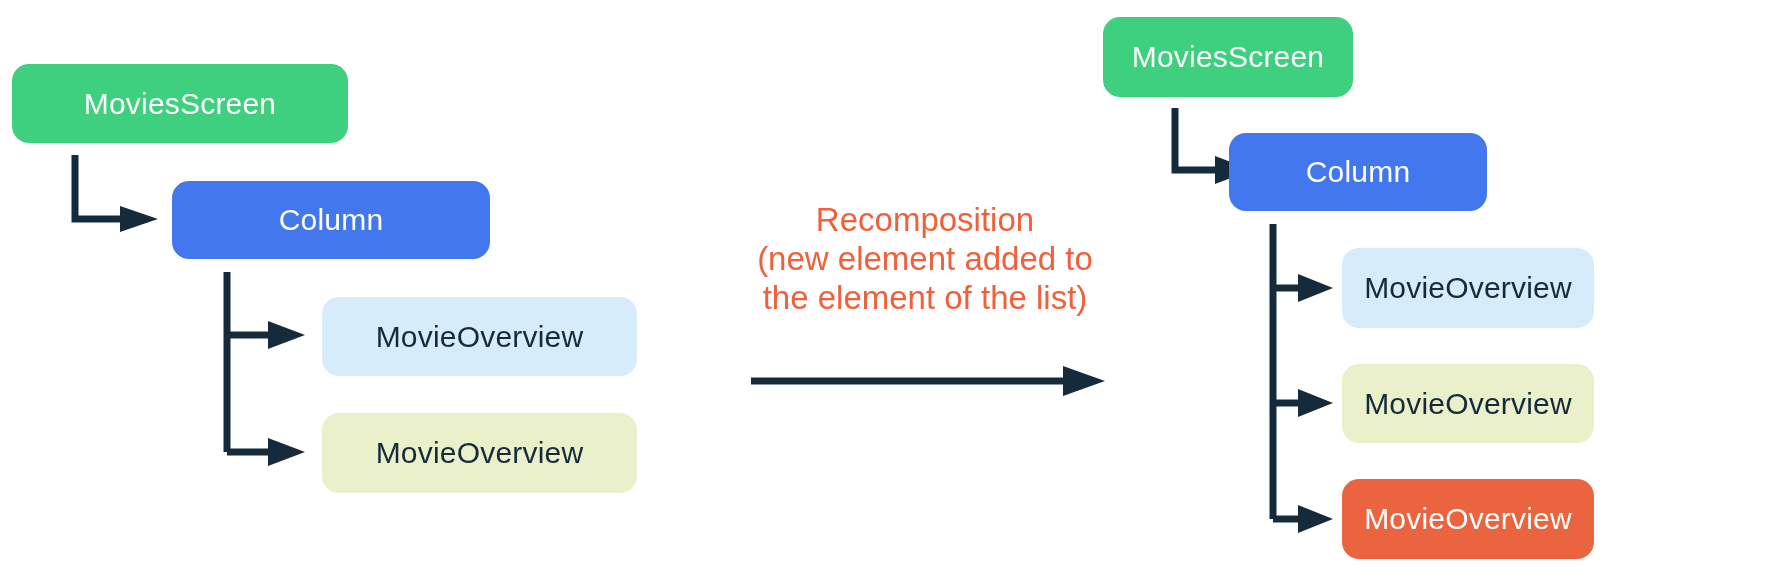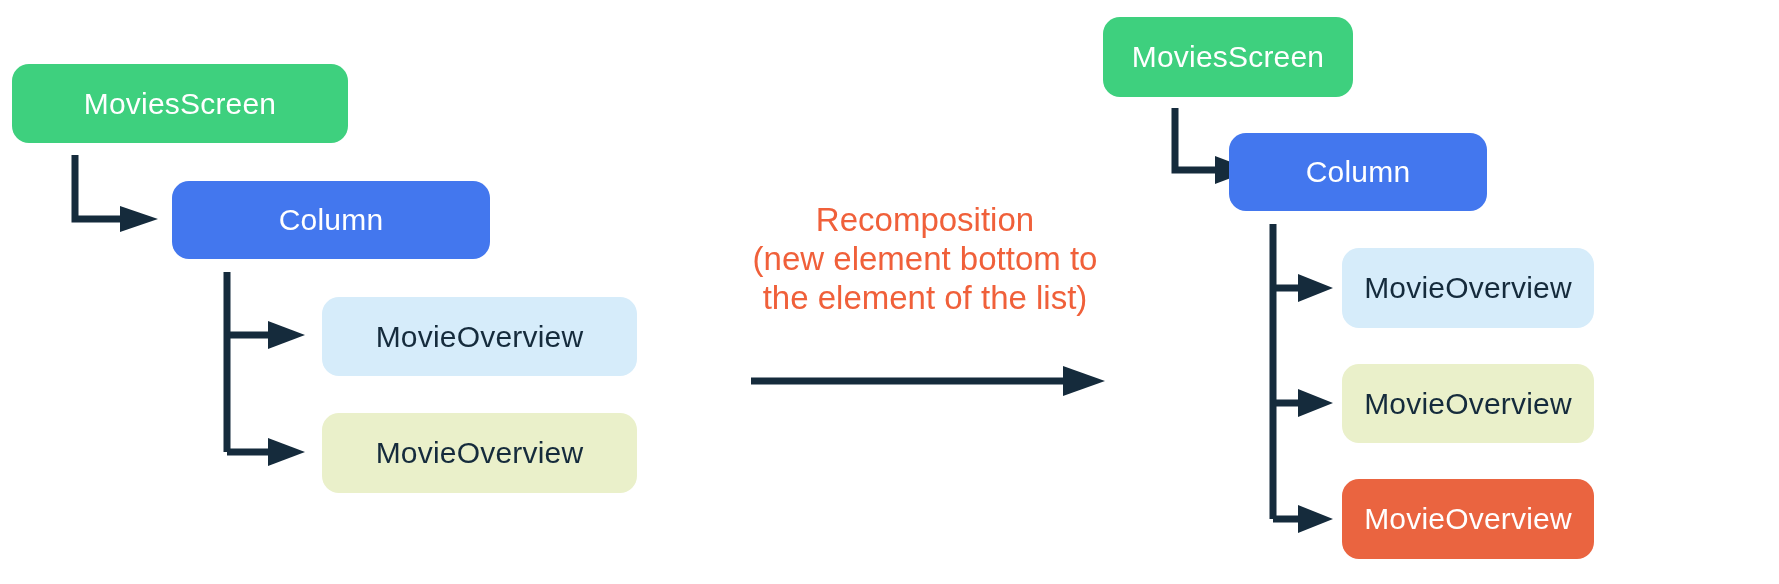--- a/index.html
+++ b/index.html
@@ -108,21 +108,21 @@
     <polygon points="1298,505 1333,519 1298,533"></polygon>
   </svg>
 
   <div class="node green l-root">MoviesScreen</div>
   <div class="node blue l-col">Column</div>
   <div class="node lblue l-leaf1">MovieOverview</div>
   <div class="node lyellow l-leaf2">MovieOverview</div>
 
   <div class="annotation">
     <div>Recomposition</div>
-    <div>(new element bottom to</div>
+    <div>(new element added to</div>
     <div>the element of the list)</div>
   </div>
 
   <div class="node green r-root">MoviesScreen</div>
   <div class="node blue r-col">Column</div>
   <div class="node lblue r-leaf1">MovieOverview</div>
   <div class="node lyellow r-leaf2">MovieOverview</div>
   <div class="node orange r-leaf3">MovieOverview</div>
 
 </div>

